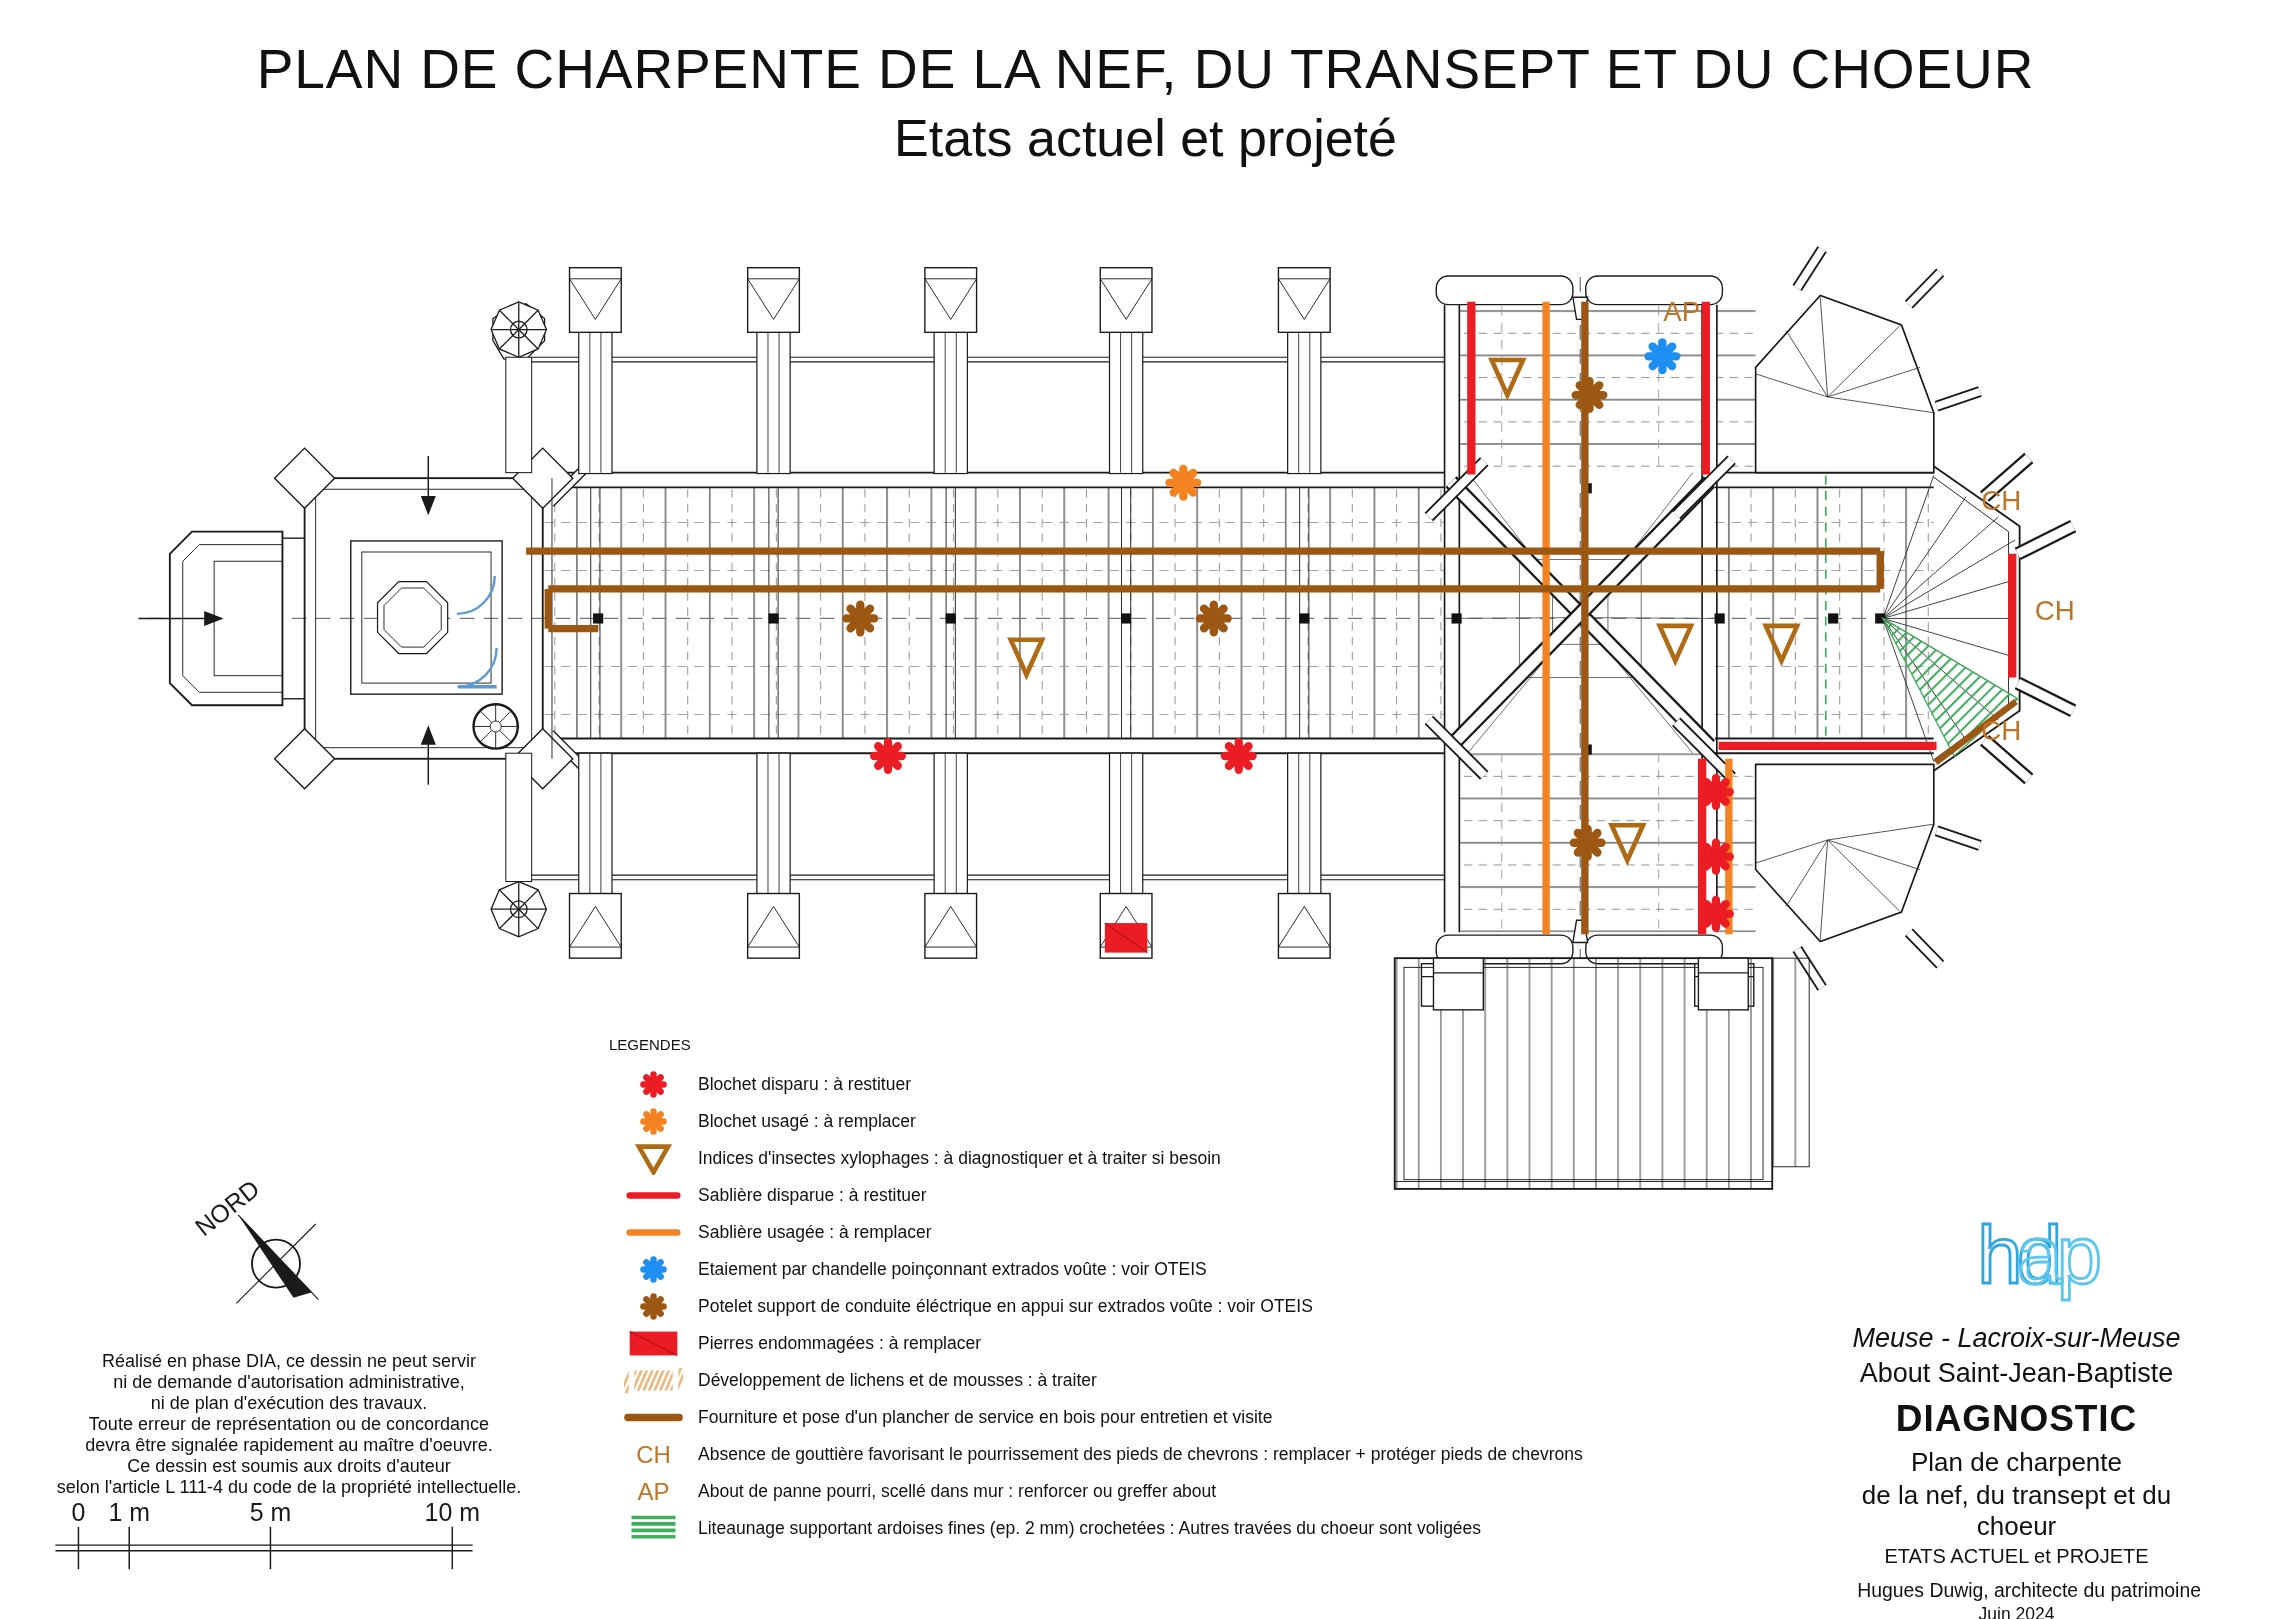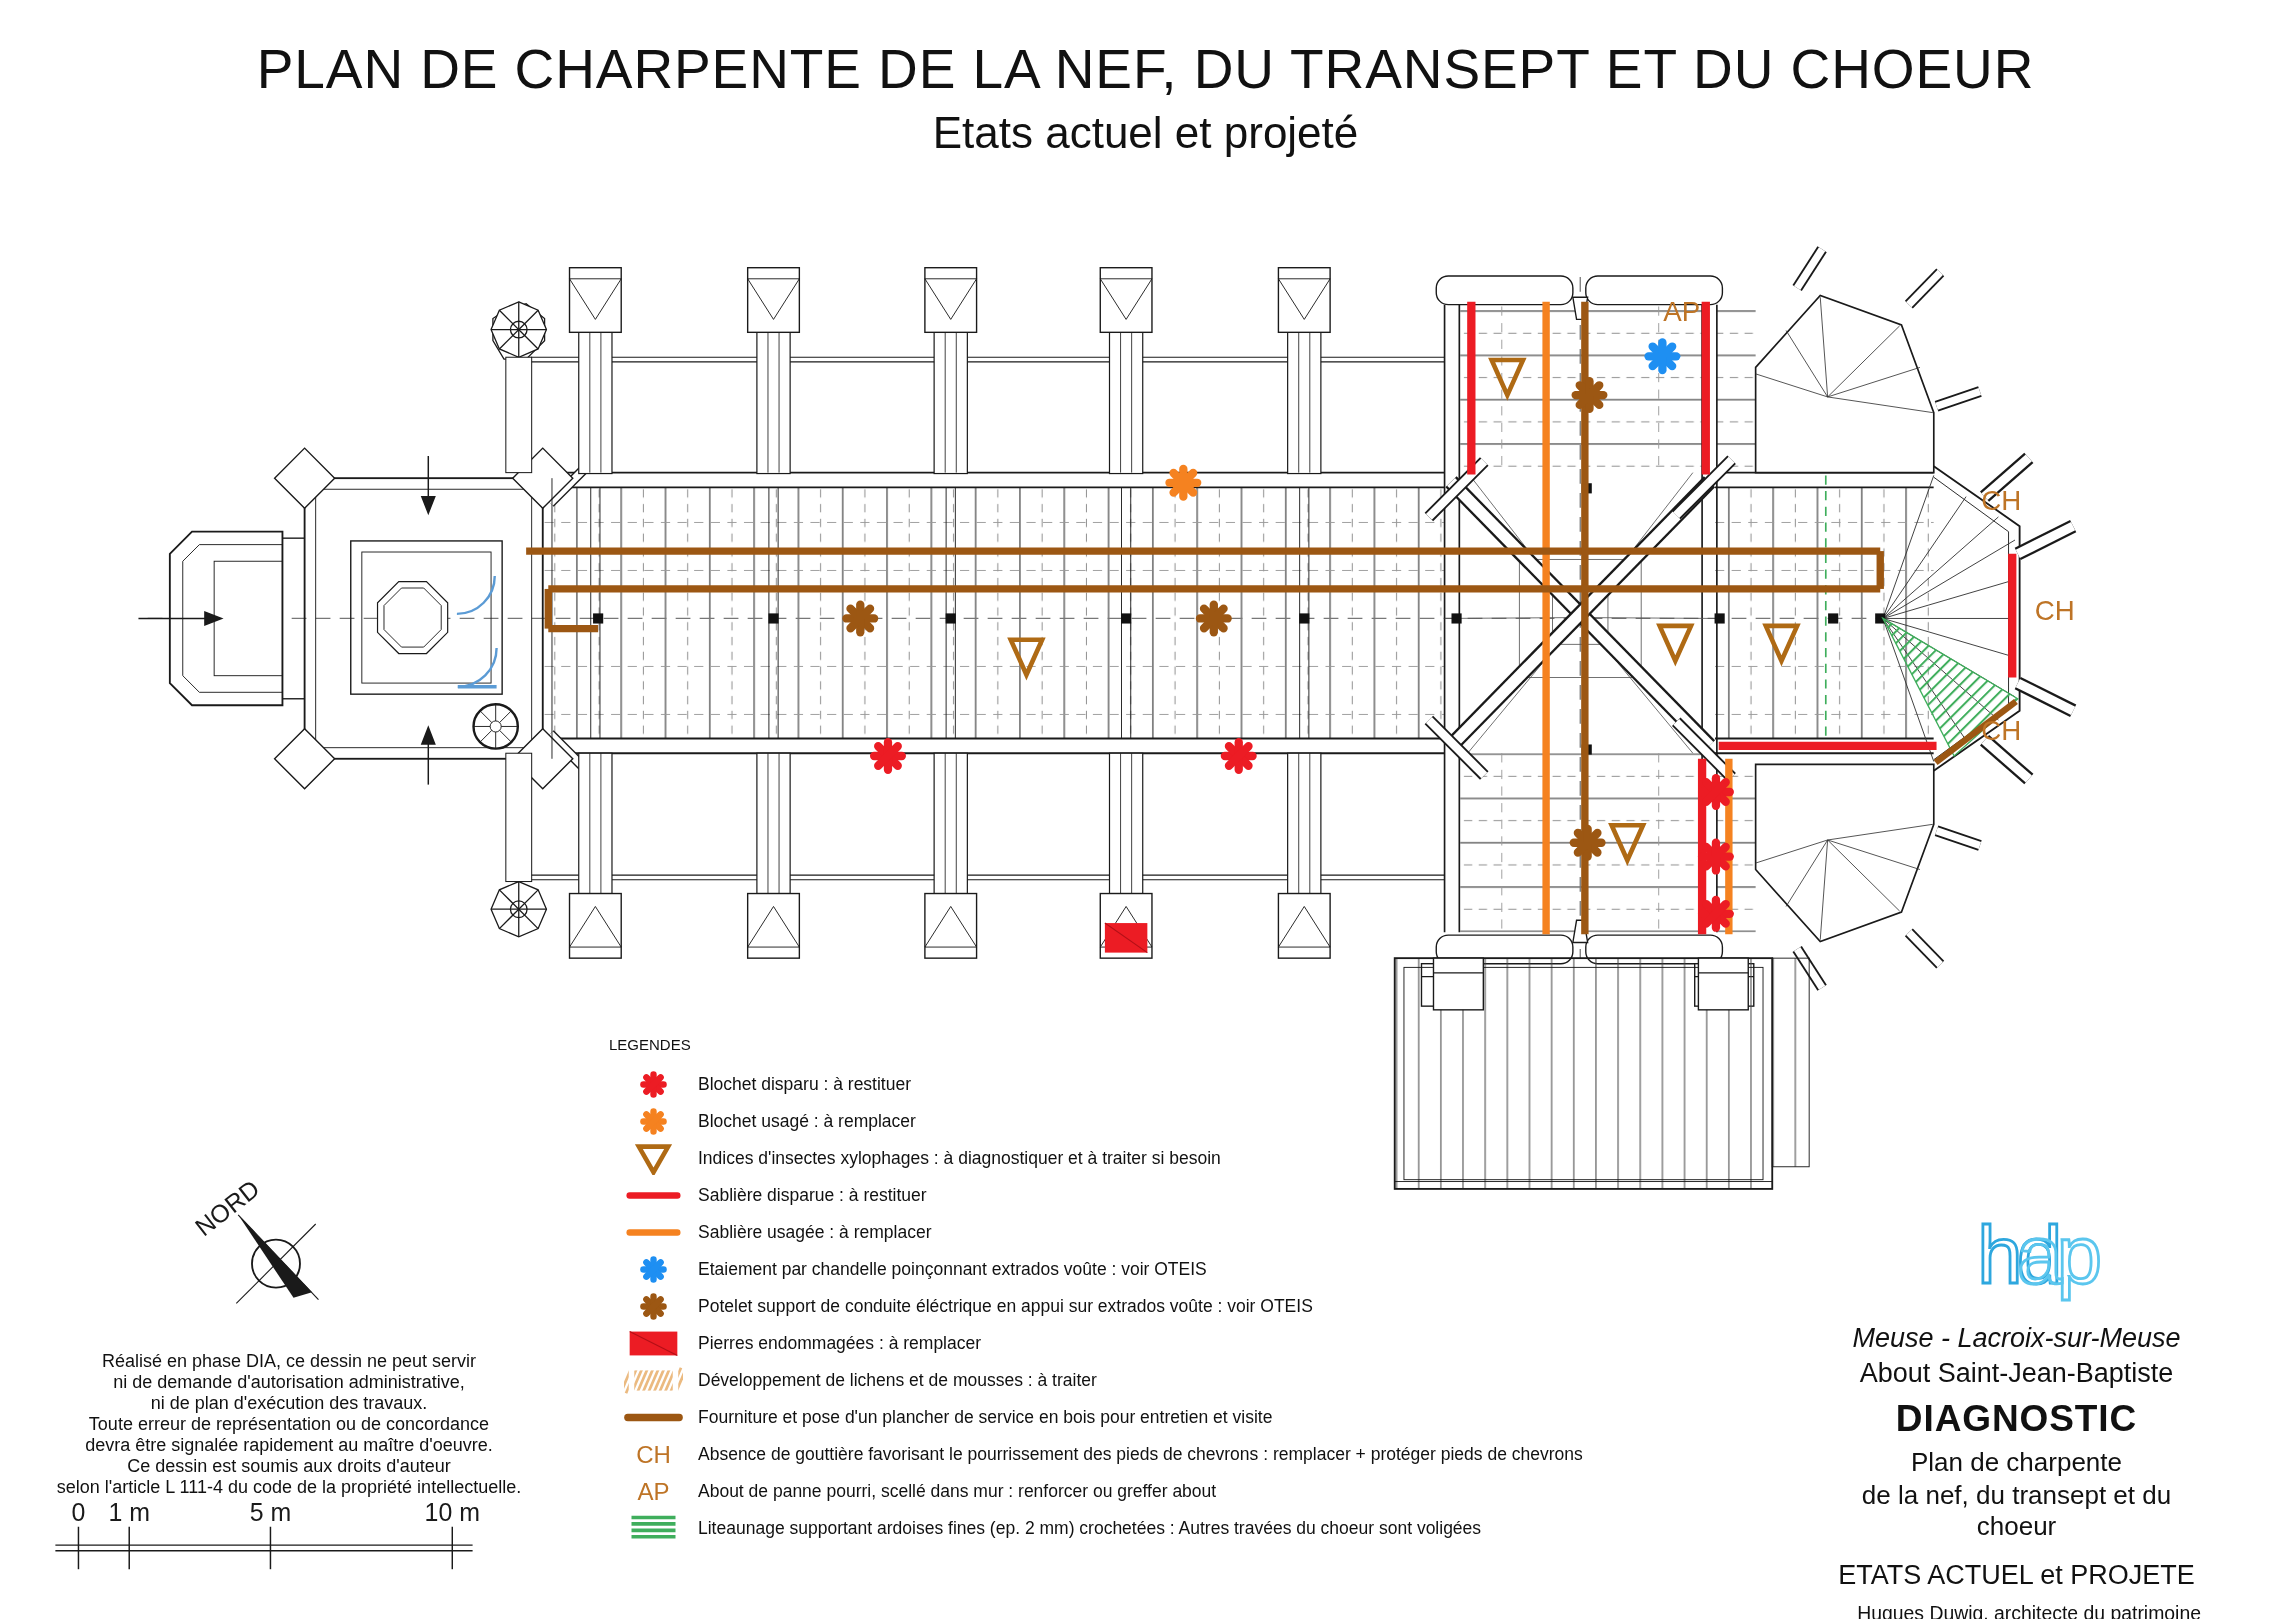--- a/index.html
+++ b/index.html
@@ -1,39 +1,39 @@
 <!DOCTYPE html>
 <html style="font-size:14.8px"><head>
 <meta charset="utf-8">
 <style>
   html,body{margin:0;padding:0;background:#fff;}
   body{width:2291px;height:1620px;position:relative;overflow:hidden;
        font-family:"Liberation Sans",sans-serif;color:#111;}
   .title-wrap{position:absolute;top:37px;left:0;width:100%;text-align:center;}
   .title-wrap h1{margin:0;font-size:55px;font-weight:400;letter-spacing:0.9px;}
-  .title-wrap h2{margin:7.4px 0 0 0;font-size:44px;font-weight:400;}
+  .title-wrap h2{margin:7.4px 0 0 0;font-size:52px;font-weight:400;}
   #plan-svg{position:absolute;left:0;top:0;}
   
   #legend{position:absolute;left:609px;top:1036px;width:1440px;}
   #legend .lg-head{font-size:15px;margin-bottom:13px;}
   .lg-row{display:flex;align-items:center;height:37px;}
   .lg-ic{width:89px;display:flex;justify-content:center;align-items:center;flex:0 0 89px;}
   .lg-tx{font-size:17.5px;white-space:nowrap;}
   .lg-ch{font-size:24px;color:#BE7426;}
   
   #disclaimer{position:absolute;left:35px;top:1351px;width:508px;text-align:center;
               font-size:18px;line-height:21px;}
   
   #cartouche{position:absolute;left:1832px;top:1211px;width:369px;text-align:center;}
   #cartouche .c-l1{font-size:27px;margin-top:9.2px;font-style:italic;}
   #cartouche .c-l2{font-size:27px;margin-top:3.7px;}
   #cartouche .c-diag{font-size:37px;font-weight:700;margin-top:9.2px;letter-spacing:0.9px;}
   #cartouche .c-s1{font-size:26px;margin-top:7.4px;}
   #cartouche .c-s2{font-size:26px;margin-top:1.8px;}
-  #cartouche .c-s3{font-size:27px;margin-top:18px;}
+  #cartouche .c-s3{font-size:20px;margin-top:3px;}
   #cartouche .c-auth{font-size:19.4px;margin-top:11px;text-align:right;}
   #cartouche .c-date{font-size:17.5px;margin-top:1.8px;}
 </style>
 </head>
 <body>
 
 <div class="title-wrap">
   <h1>PLAN DE CHARPENTE DE LA NEF, DU TRANSEPT ET DU CHOEUR</h1>
   <h2>Etats actuel et projeté</h2>
 </div>

